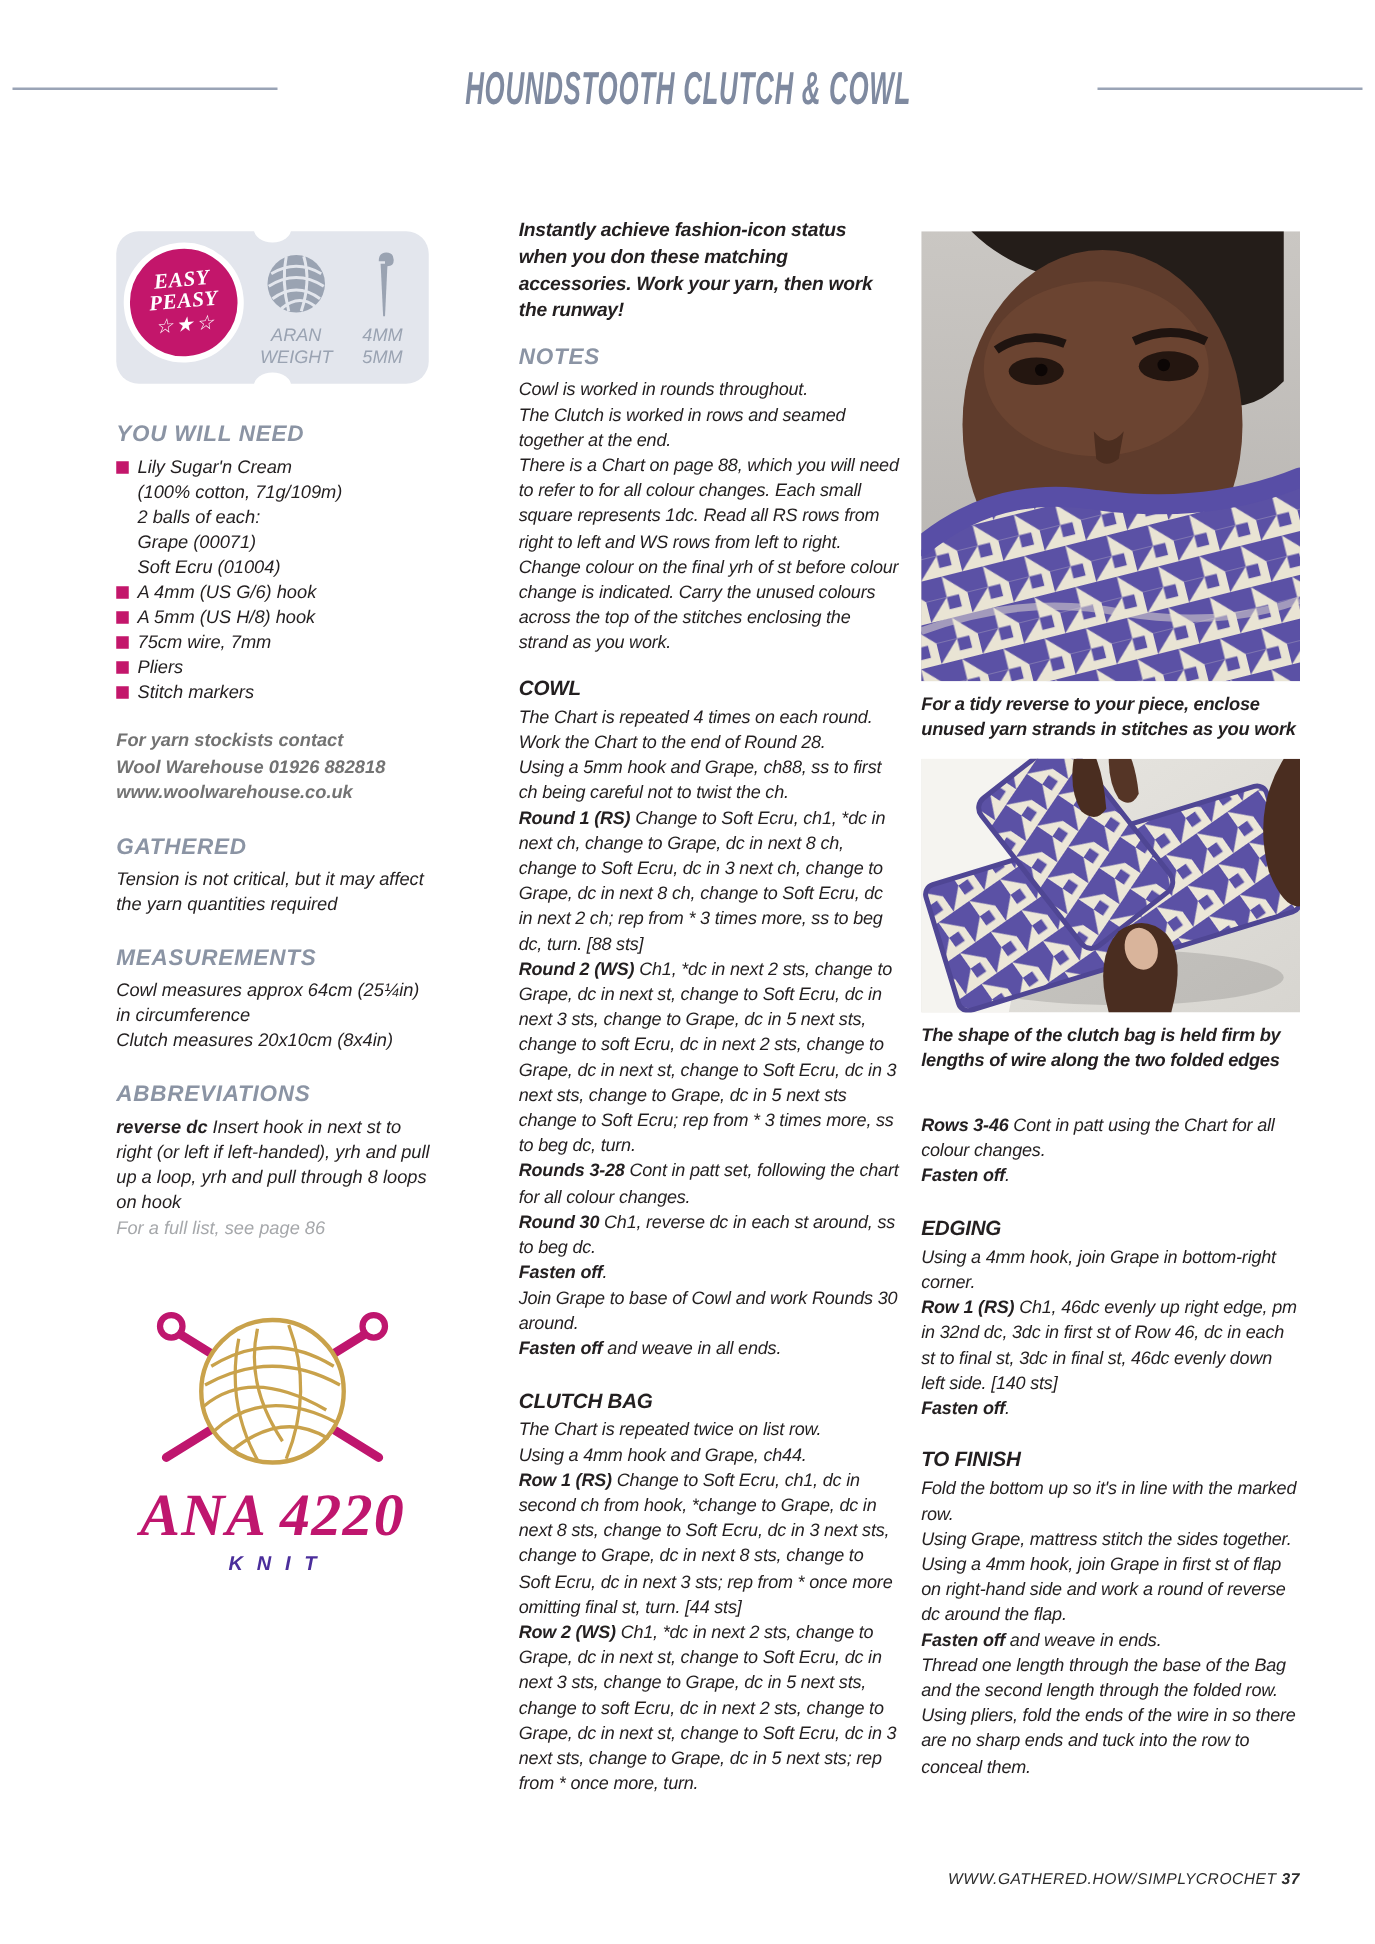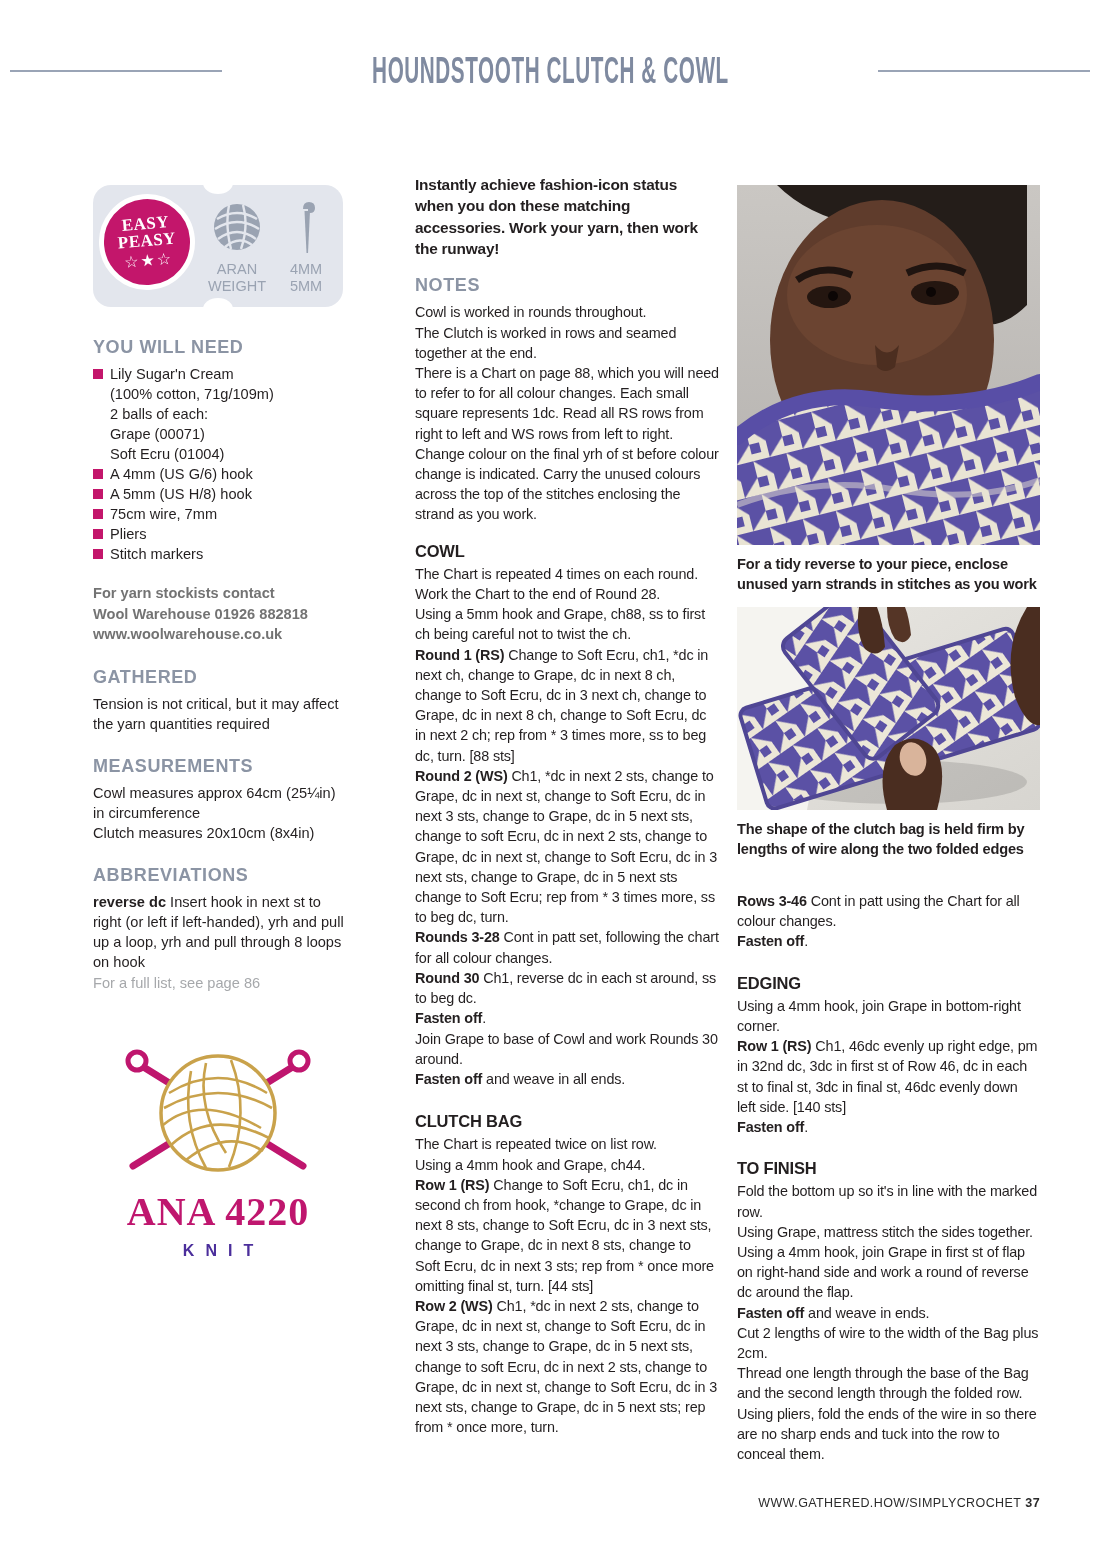--- a/index.html
+++ b/index.html
@@ -1,17 +1,17 @@
 <!DOCTYPE html>
 <html><head>
 <meta charset="utf-8">
 <style>
   html,body{margin:0;padding:0;background:#fff;}
   .page{position:relative;width:1100px;height:1555px;background:#fff;overflow:hidden;
-        font-family:"Liberation Sans",sans-serif;color:#231f20;}
+        font-family:"Liberation Sans",sans-serif;color:#231f20;font-style:italic;}
 
   
   .header{position:absolute;top:52px;left:0;width:1100px;display:flex;align-items:center;}
   .rule{height:2px;background:#9aa4b6;flex:1;}
   .rule.left{margin-left:10px;}
   .rule.right{margin-right:10px;}
   .page-title{white-space:nowrap;font-weight:700;font-size:37px;line-height:37px;
       color:#7f8aa0;letter-spacing:1px;transform:scaleX(.56);transform-origin:center;
       margin:0 -62px;padding:0 72px;}
 
@@ -45,21 +45,21 @@
   .easy-circle .t{font-family:"Liberation Serif",serif;font-weight:700;color:#fff;font-size:17px;line-height:17px;letter-spacing:.5px;}
   .easy-circle .stars{color:#fff;font-size:16px;line-height:18px;letter-spacing:2px;margin-top:3px;}
   .badge-cell{position:absolute;top:14px;text-align:center;color:#9aa3b2;}
   .badge-cell .ic{height:56px;display:flex;align-items:center;justify-content:center;}
   .badge-cell .lbl{font-size:14.5px;line-height:17px;margin-top:6px;}
   .cell-yarn{left:108px;width:72px;}
   .cell-hook{left:182px;width:62px;}
 
   
   .logo{margin-top:40px;width:250px;text-align:center;}
-  .logo .brand{font-family:"Liberation Serif",serif;font-weight:700;font-size:40px;line-height:40px;
+  .logo .brand{font-family:"Liberation Serif",serif;font-weight:700;font-size:48px;line-height:40px;
       color:#bf166e;letter-spacing:1px;margin-top:2px;}
   .logo .sub{font-weight:700;font-size:16px;color:#4b2e9b;letter-spacing:11px;padding-left:11px;margin-top:9px;}
 
   
   .photo{width:303px;display:block;}
   .caption{font-weight:700;font-size:14.6px;line-height:20px;letter-spacing:-.2px;margin:9px 0 0 0;}
   .cap2-gap{margin-bottom:32px;}
   .photo2-wrap{margin-top:13px;}
 
   
@@ -295,21 +295,20 @@
     <div class="black-head gap-top">EDGING</div>
     <p class="p"><b class="lead"></b><span>Using a 4mm hook, join Grape in bottom-right corner.</span></p>
     <p class="p"><b class="lead">Row 1 (RS)</b><span> Ch1, 46dc evenly up right edge, pm in 32nd dc, 3dc in first st of Row 46, dc in each st to final st, 3dc in final st, 46dc evenly down left side. [140 sts]</span></p>
     <p class="p"><b class="lead">Fasten off</b><span>.</span></p>
 
     <div class="black-head gap-top">TO FINISH</div>
     <p class="p"><b class="lead"></b><span>Fold the bottom up so it's in line with the marked row.</span></p>
     <p class="p"><b class="lead"></b><span>Using Grape, mattress stitch the sides together.</span></p>
     <p class="p"><b class="lead"></b><span>Using a 4mm hook, join Grape in first st of flap on right-hand side and work a round of reverse dc around the flap.</span></p>
     <p class="p"><b class="lead">Fasten off</b><span> and weave in ends.</span></p>
-    <p class="p"><b class="lead"></b><span>Cut 2 lengths of wire to the width of the Bag plus 2cm.</span></p>
     <p class="p"><b class="lead"></b><span>Thread one length through the base of the Bag and the second length through the folded row.</span></p>
     <p class="p"><b class="lead"></b><span>Using pliers, fold the ends of the wire in so there are no sharp ends and tuck into the row to conceal them.</span></p>
   </div>
 
   <div class="footer">
     <span>WWW.GATHERED.HOW/SIMPLYCROCHET</span><b>37</b>
   </div>
 
 </div>
 

